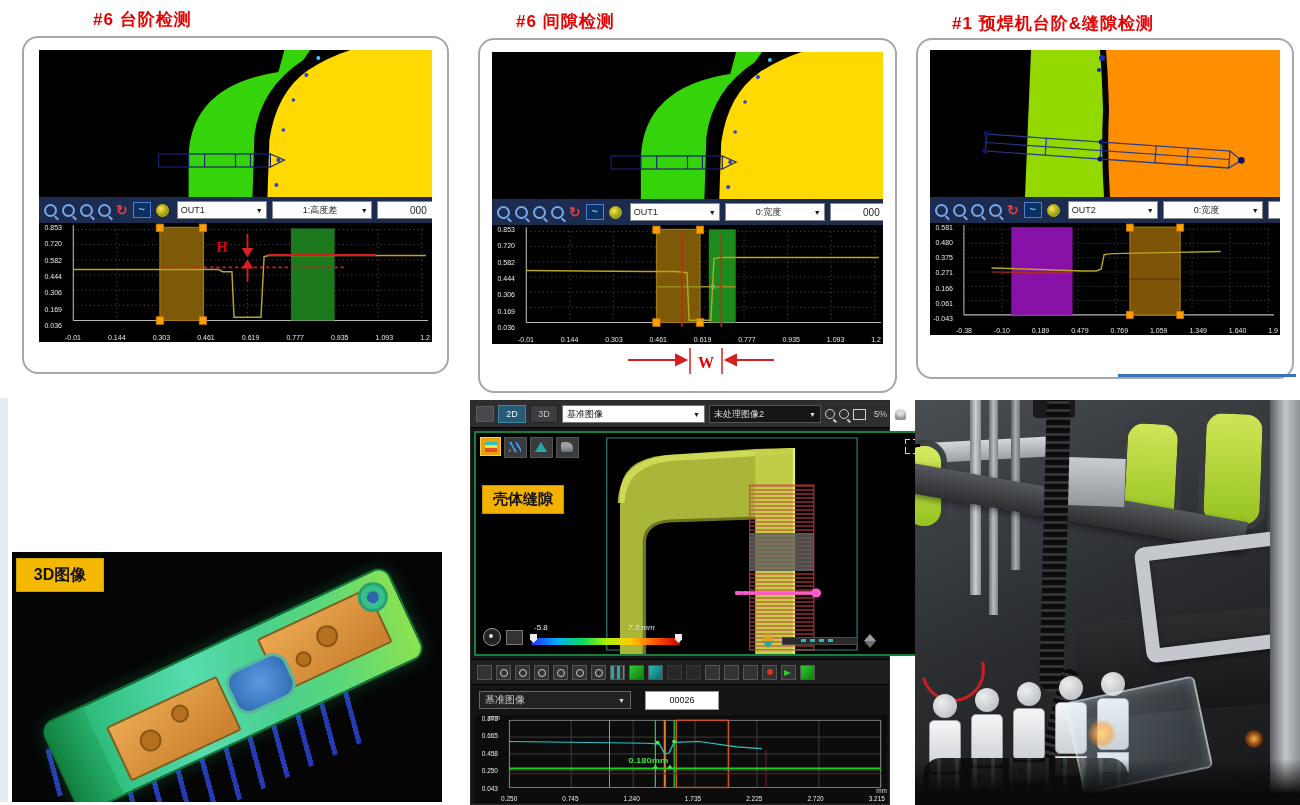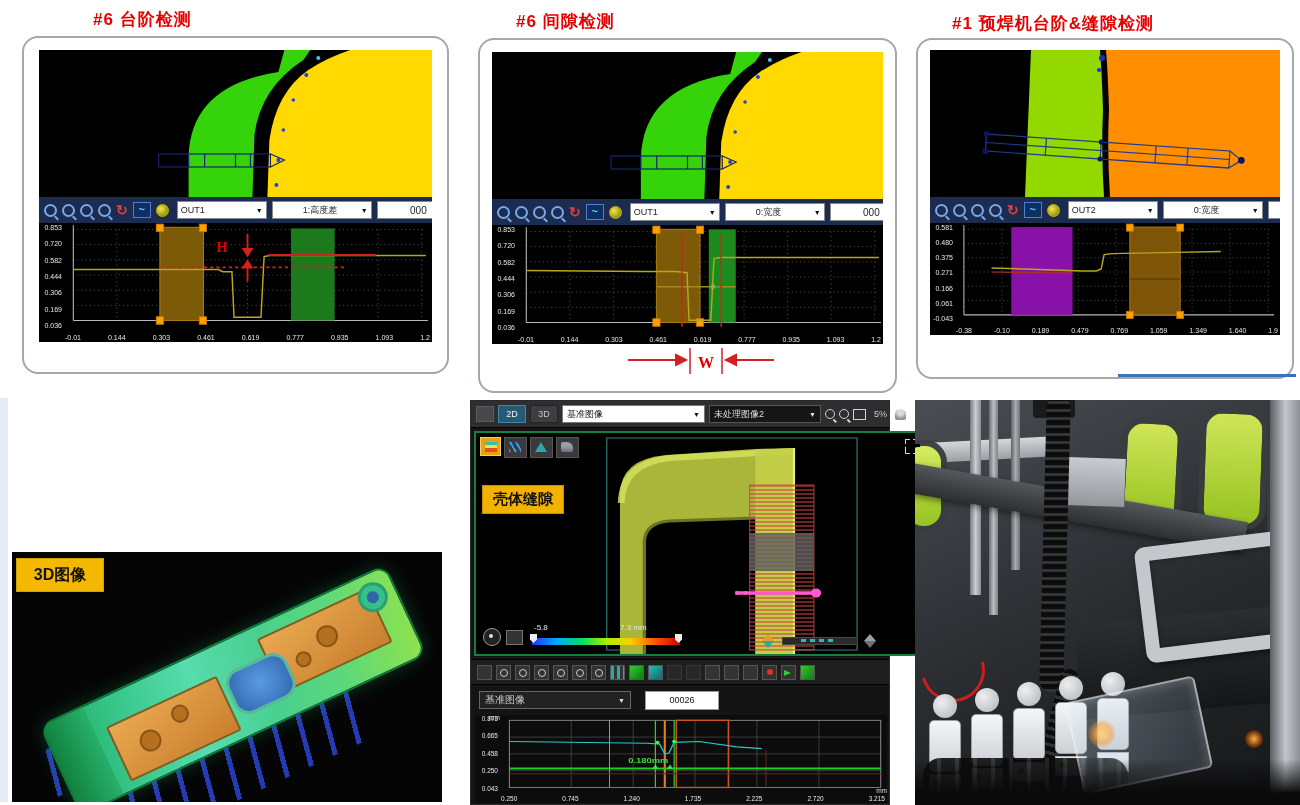--- a/index.html
+++ b/index.html
@@ -112,21 +112,21 @@
   .vb.sel i{background:linear-gradient(180deg,#30c0c0 0 30%,#f0e040 30% 60%,#e05020 60% 100%);}
   .vb.wv i{background:repeating-linear-gradient(60deg,#4090e0 0 2px,transparent 2px 5px);}
   .vb.mt i{width:0;height:0;border-left:6px solid transparent;border-right:6px solid transparent;border-bottom:10px solid #2aa8a8;}
   .vb.ft i{background:linear-gradient(180deg,#9aa0a5 40%,#6a7075 100%);border-radius:2px 6px 2px 2px;}
   .vr-label{position:absolute;left:6px;top:52px;padding:4px 10px;background:#f4b200;color:#111;
             font-size:15px;font-weight:bold;border:1px solid #c89000;}
   .vr-fs{position:absolute;right:8px;top:6px;width:13px;height:13px;border:1.5px solid #d5d8da;}
   .vr-fs::after{content:"";position:absolute;left:4px;top:-3px;width:3px;height:17px;background:#000;}
   .vr-fs::before{content:"";position:absolute;left:-3px;top:4px;width:17px;height:3px;background:#000;z-index:1;}
   .vr-cbmin,.vr-cbmax{position:absolute;bottom:22px;color:#e8e8e8;font-size:8px;}
-  .vr-cbmin{left:58px;} .vr-cbmax{left:144px;}
+  .vr-cbmin{left:58px;} .vr-cbmax{left:152px;font-style:italic;}
   .vr-circ{position:absolute;left:7px;bottom:8px;width:16px;height:16px;border-radius:50%;background:#222;border:1.5px solid #999;}
   .vr-circ::after{content:"";position:absolute;left:4.5px;top:4.5px;width:4px;height:4px;border-radius:50%;background:#ddd;}
   .vr-sq{position:absolute;left:30px;bottom:9px;width:15px;height:13px;background:#333;border:1px solid #777;}
   .vr-cbar{position:absolute;left:56px;bottom:9px;width:148px;height:7px;
            background:linear-gradient(90deg,#2233ee,#00aaff,#00dd66,#aaee00,#ffcc00,#ff5500,#cc0000);}
   .vr-cbar .h1,.vr-cbar .h2{position:absolute;top:-4px;width:7px;height:9px;background:#eee;
            clip-path:polygon(0 0,100% 0,100% 60%,50% 100%,0 60%);}
   .vr-cbar .h1{left:-2px;} .vr-cbar .h2{right:-2px;}
   .vr-diam{position:absolute;bottom:6px;width:12px;height:14px;}
   .vr-diam::before{content:"";position:absolute;left:0;top:0;border-left:6px solid transparent;border-right:6px solid transparent;border-bottom:7px solid #e8a020;}

